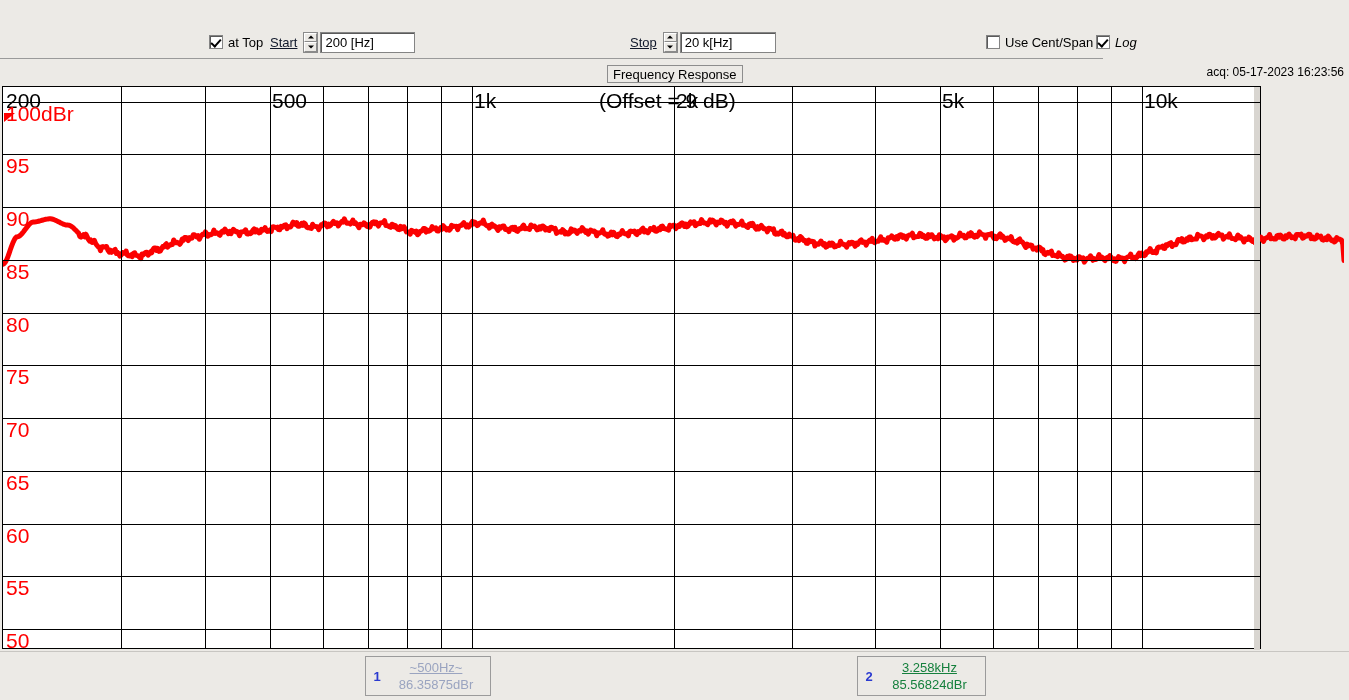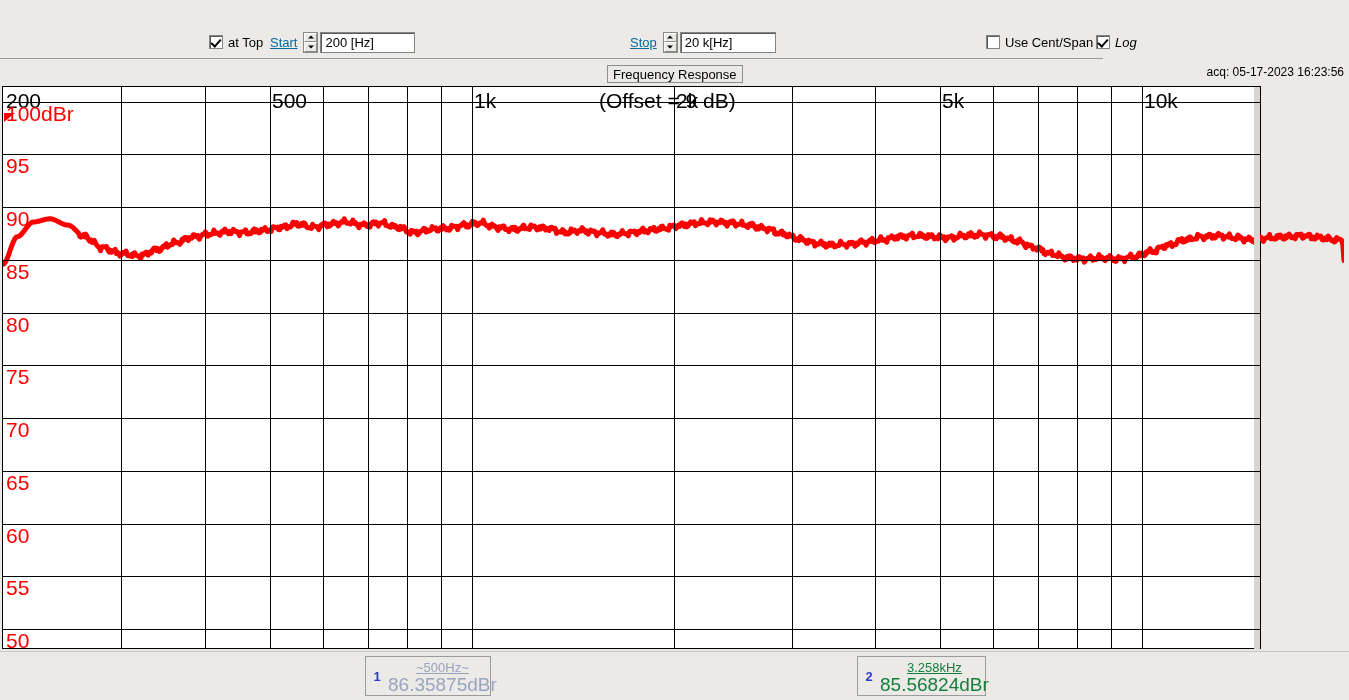--- a/index.html
+++ b/index.html
@@ -53,21 +53,21 @@
     position:relative; flex:none;
   }
   .chk.on::after {
     content:"";
     position:absolute; left:3px; top:1px;
     width:4px; height:8px;
     border:solid #000; border-width:0 2px 2px 0;
     transform:rotate(42deg);
   }
   .lbl { font-size:13px; color:#000; margin-left:5px; white-space:nowrap; }
-  .lbl-u { font-size:13px; color:#0369a1; text-decoration:underline; white-space:nowrap; }
+  .lbl-u { font-size:13px; color:#0f172a; text-decoration:underline; white-space:nowrap; }
 
   .spin {
     width:15px; height:21px; flex:none; margin-left:6px;
     display:flex; flex-direction:column;
     border:1px solid #8a8a8a; background:#eceae6;
   }
   .spin div {
     flex:1; position:relative; background:#eceae6;
     border:1px solid #fff; border-right-color:#8a8a8a; border-bottom-color:#8a8a8a;
   }
@@ -148,21 +148,21 @@
     border:1px solid #9b9b9b;
     background:#eceae6;
     display:flex; align-items:center;
   }
   .mnum {
     font-size:13px; font-weight:bold; color:#2b3ad0;
     width:22px; text-align:center; flex:none;
   }
   .mvals { display:flex; flex-direction:column; align-items:center; flex:1; padding-right:6px; }
   .mfreq { font-size:13px; text-decoration:underline; line-height:17px; }
-  .mamp  { font-size:19px; line-height:17px; }
+  .mamp  { font-size:13px; line-height:17px; }
   .m-active .mfreq, .m-active .mamp { color:#15803d; }
   .m-dim .mfreq, .m-dim .mamp { color:#9aa4c0; }
   .scroll-corner {
     position:absolute; right:0; top:0; width:6px; height:563px; background:#d8d5d0;
   }
 </style>
 </head>
 <body>
 
 <div id="app">

